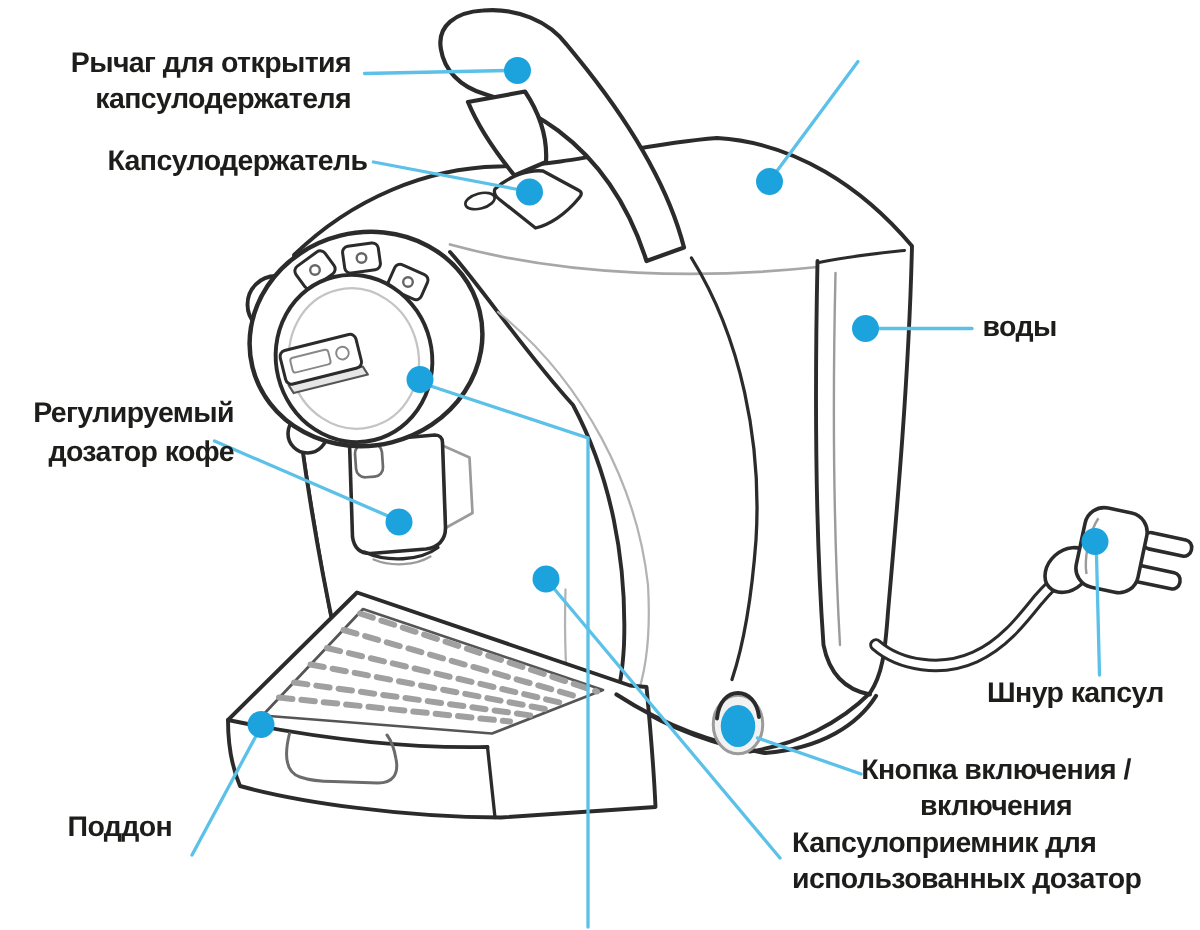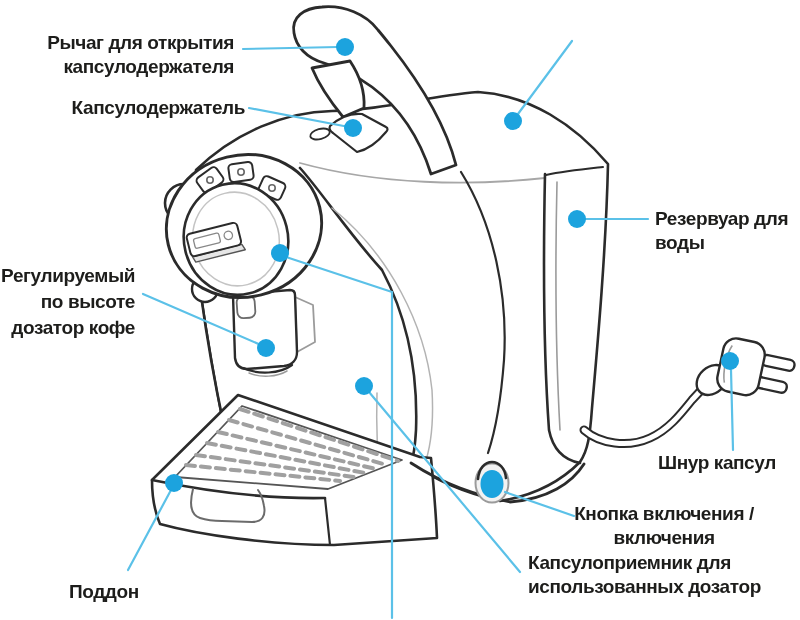--- a/index.html
+++ b/index.html
@@ -13,25 +13,25 @@
     font-weight:bold;font-size:19px;line-height:24px;letter-spacing:-0.4px;
     color:#1d1d1b;white-space:nowrap;
   }
   .label span{display:block;}
   .r{text-align:right;}
   .c{text-align:center;}
   #lbl-lever    {right:566px;top:31px;}
   #lbl-holder   {right:555px;top:96px;}
   #lbl-lid      {left:576px;top:23px;}
   #lbl-tank     {left:655px;top:207px;}
-  #lbl-dispenser{right:665px;top:263px;line-height:26px;}
+  #lbl-dispenser{right:644px;top:263px;line-height:26px;}
   #lbl-cord     {left:658px;top:451px;}
   #lbl-power    {left:564px;top:502px;width:200px;}
   #lbl-bin      {left:528px;top:551px;}
-  #lbl-tray     {left:45px;top:580px;margin-left:24px;}
+  #lbl-tray     {left:45px;top:540px;}
 </style>
 </head>
 <body>
 
 <div id="stage">
 
   <svg id="art" viewBox="0 0 800 620">
 
     <g fill="#ffffff" stroke="#2b2b2b" stroke-width="2.6" stroke-linejoin="round" stroke-linecap="round">
 
@@ -199,27 +199,25 @@
     <span>Рычаг для открытия</span>
     <span>капсулодержателя</span>
   </div>
 
   <div class="label r" id="lbl-holder">
     <span>Капсулодержатель</span>
   </div>
 
 
   <div class="label" id="lbl-tank">
-    <span>Резервуар для</span>
     <span>воды</span>
   </div>
 
   <div class="label r" id="lbl-dispenser">
     <span>Регулируемый</span>
-    <span>по высоте</span>
     <span>дозатор кофе</span>
   </div>
 
   <div class="label" id="lbl-cord">
     <span>Шнур капсул</span>
   </div>
 
   <div class="label c" id="lbl-power">
     <span>Кнопка включения /</span>
     <span>включения</span>

